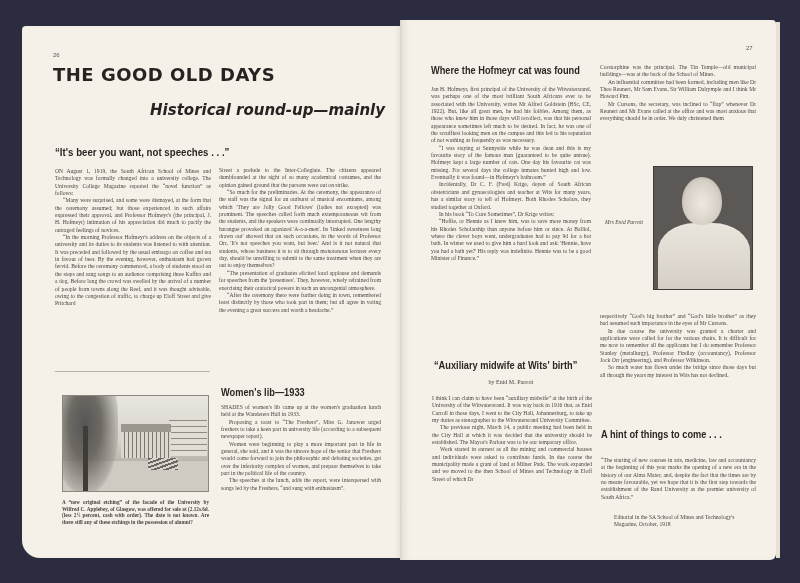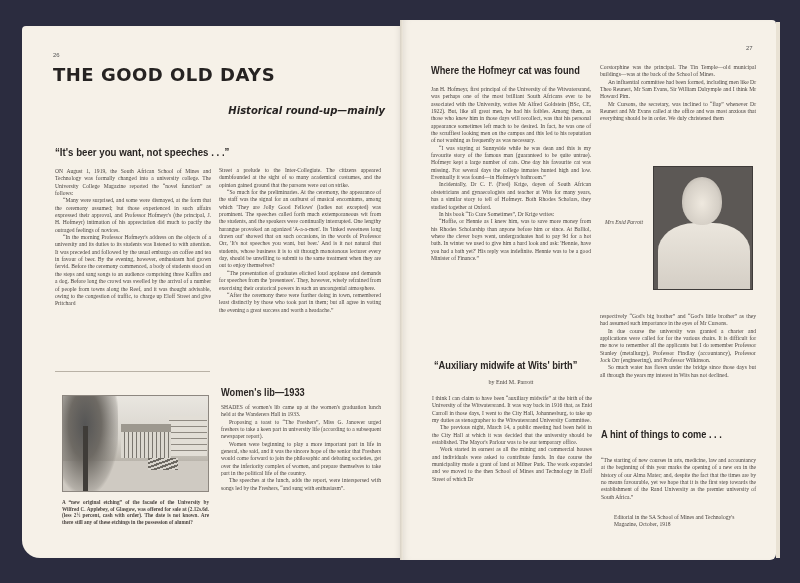--- a/index.html
+++ b/index.html
@@ -39,21 +39,21 @@
   }
   .main-title {
     position: absolute; left: 30px; top: 38px;
     font-family: "DejaVu Sans", sans-serif; font-weight: bold;
     font-size: 18px; letter-spacing: 0.5px; color: #262322;
   }
   .subtitle {
     position: absolute; right: 20px; top: 72px; width: 240px;
     text-align: right;
     font-family: "DejaVu Sans", sans-serif; font-weight: bold; font-style: italic;
-    font-size: 10px; line-height: 15px; color: #262322;
+    font-size: 15px; line-height: 15px; color: #262322;
   }
   .heading {
     position: absolute;
     font-family: "Liberation Sans", sans-serif; font-weight: bold;
     font-stretch: condensed;
     font-size: 10.5px; color: #2a2624; transform: scaleX(0.88); transform-origin: left;
     white-space: nowrap;
   }
   .col {
     position: absolute;

